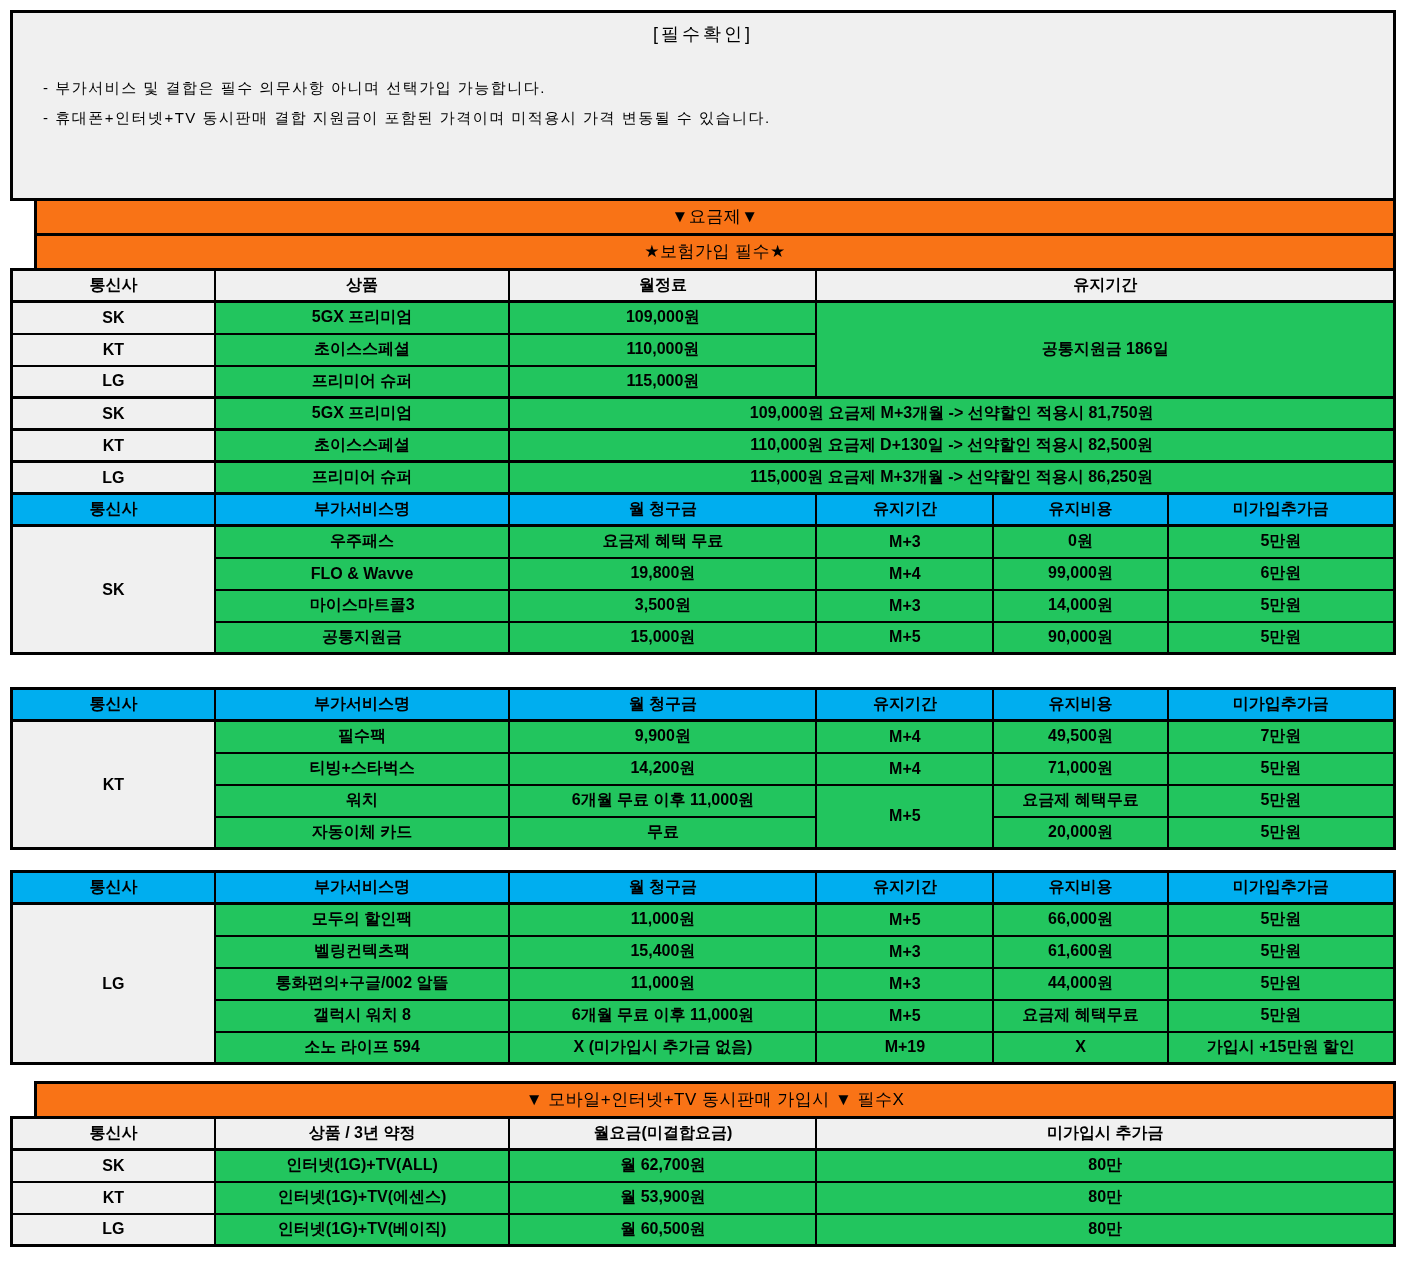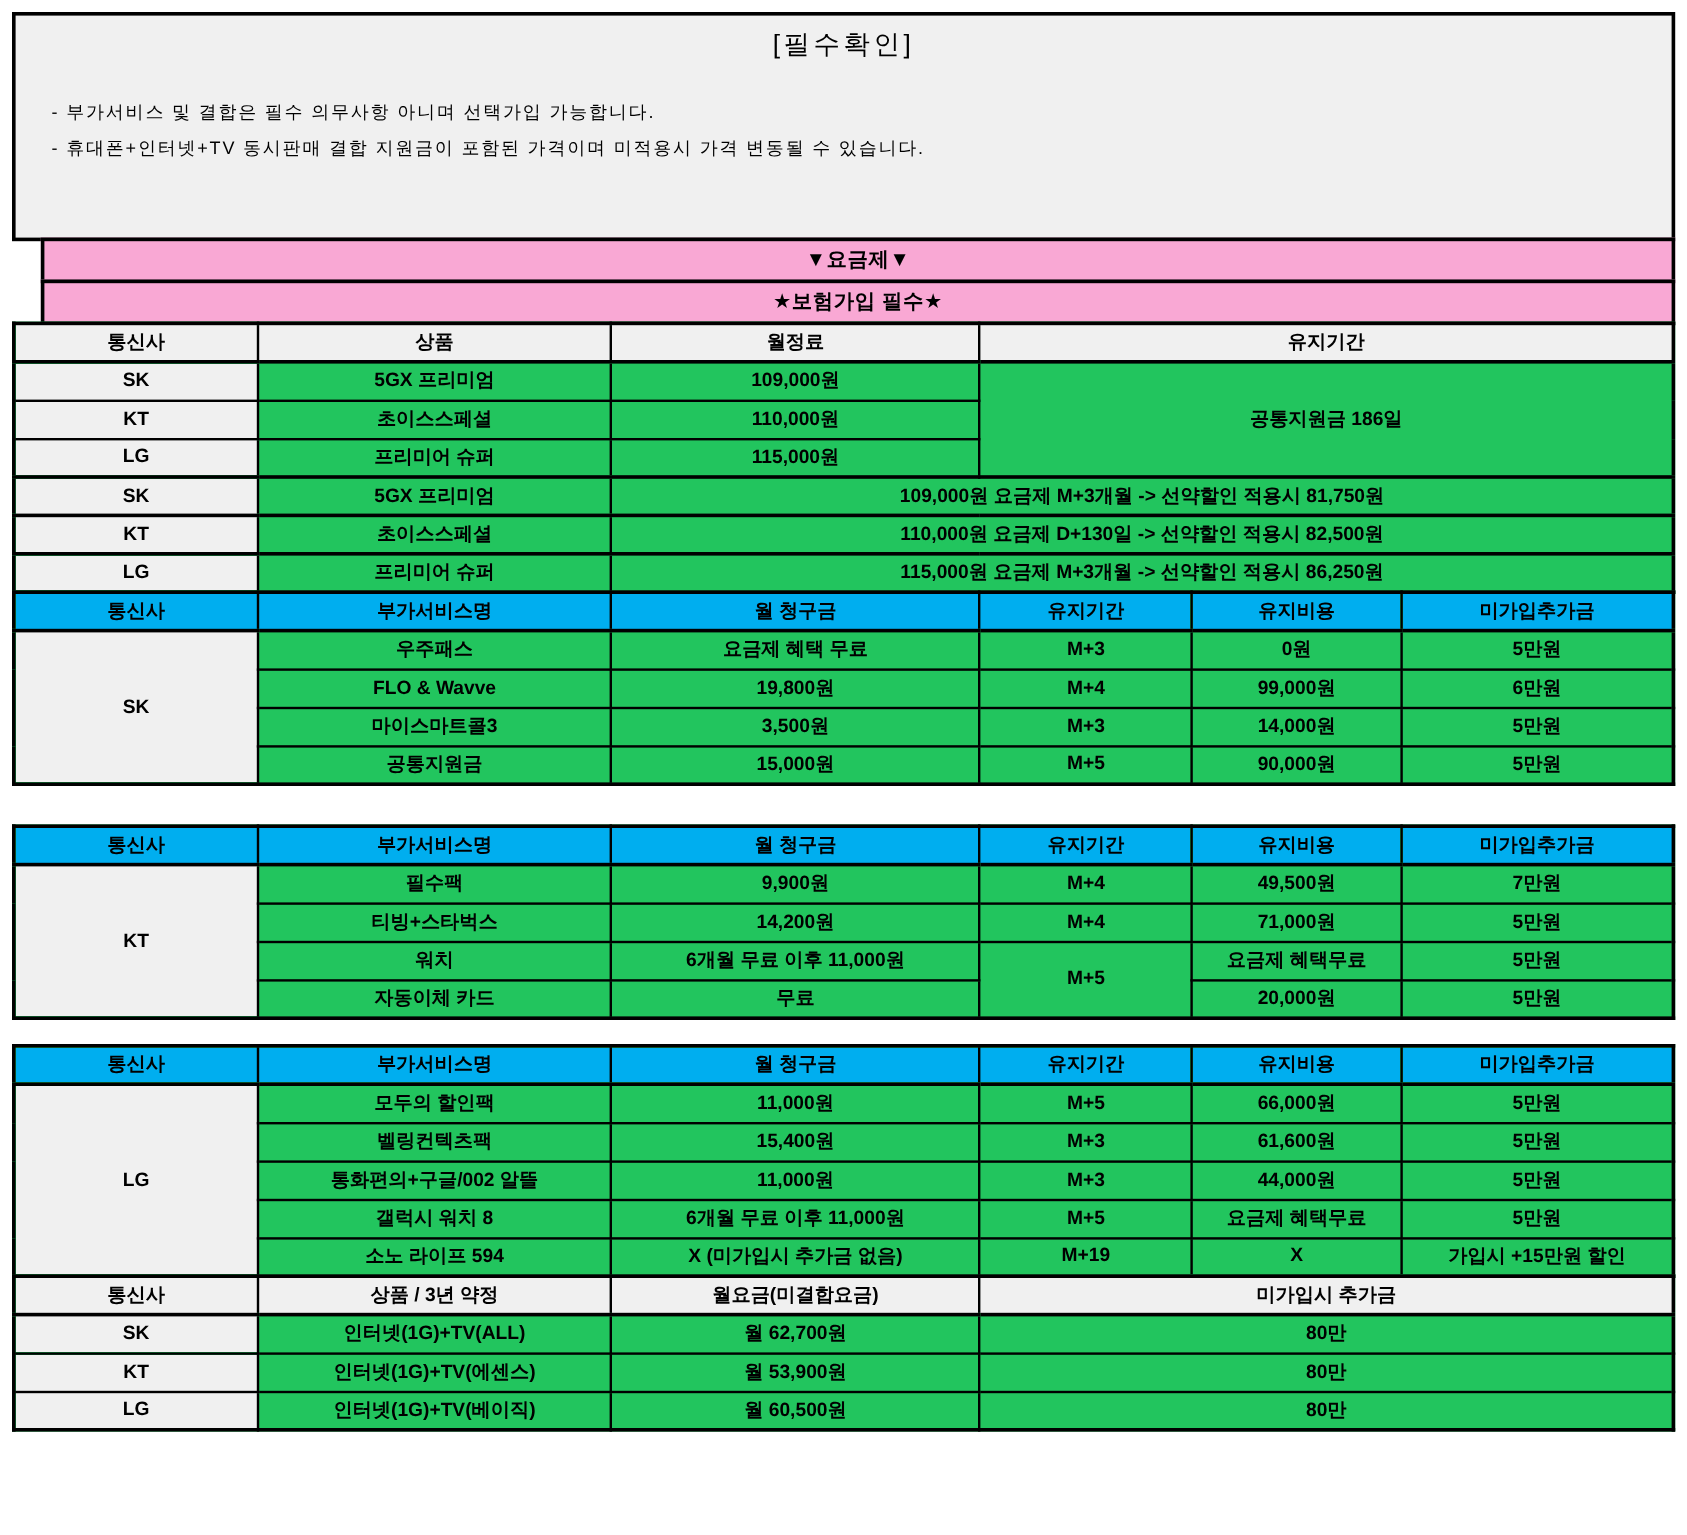--- a/index.html
+++ b/index.html
@@ -6,27 +6,27 @@
   .page {
     width:1406px; min-height:1279px; box-sizing:border-box;
     padding:10px; background:#ffffff; color:#000;
     font-family:"Liberation Sans","DejaVu Sans",sans-serif;
   }
   
   .notice {
     border:3px solid #000; background:#f0f0f0; height:191px;
     box-sizing:border-box; overflow:hidden;
   }
-  .notice-title { text-align:center; font-size:22px; letter-spacing:3px; margin-top:9px; }
+  .notice-title { text-align:center; font-size:18px; letter-spacing:3px; margin-top:9px; }
   .notice-bullets { margin-top:27px; padding-left:30px; font-size:15px; letter-spacing:1.5px; }
   .notice-bullets .bullet { line-height:30px; white-space:nowrap; }
   
   .banner {
-    border:3px solid #000; margin-top:-3px; background:#f9a8d4;
-    font-weight:700; text-align:center; font-size:17px;
+    border:3px solid #000; margin-top:-3px; background:#f97316;
+    font-weight:400; text-align:center; font-size:17px;
     padding:4px 0 5px 0; box-sizing:border-box; letter-spacing:0.5px;margin-left:24px;
   }
   
   table {
     width:100%; border-collapse:collapse; table-layout:fixed;
     margin-top:-3px; background:#22c55e; border:3px solid #000;
   }
   th, td {
     border:2px solid #000; text-align:center; vertical-align:middle;
     font-weight:700; font-size:16px; height:32px; padding:0 4px;
@@ -262,20 +262,21 @@
       <tr>
         <td>소노 라이프 594</td>
         <td>X (미가입시 추가금 없음)</td>
         <td>M+19</td>
         <td>X</td>
         <td>가입시 +15만원 할인</td>
       </tr>
     </tbody>
   </table>
 
+  <div class="banner gap16" style="margin-top:16px;">▼ 모바일+인터넷+TV 동시판매 가입시 ▼ 필수X</div>
   <table>
     <colgroup>
         <col style="width:14.7%">
         <col style="width:21.3%">
         <col style="width:22.2%">
         <col style="width:41.8%">
       </colgroup>
     <thead>
       <tr>
         <th class="gray">통신사</th>

